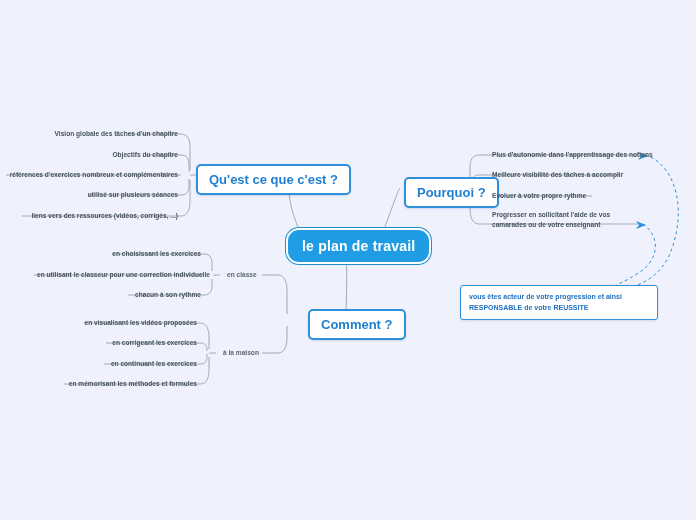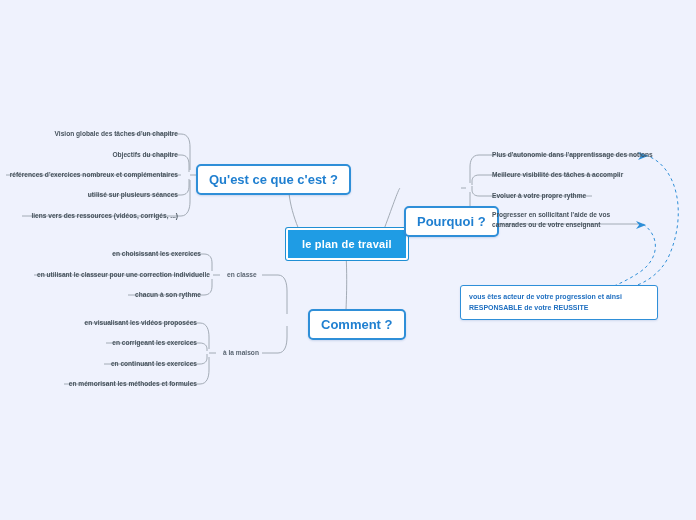--- a/index.html
+++ b/index.html
@@ -31,24 +31,24 @@
   .node {
     position: absolute;
     box-sizing: border-box;
     white-space: nowrap;
   }
 
   
   .root {
     background: #1f9ce4;
     border: 2px solid #ffffff;
-    border-radius: 2px;
+    border-radius: 13px;
     box-shadow: 0 0 0 1px #1f8fd4;
     color: #ffffff;
-    font-size: 11px;
+    font-size: 14px;
     font-weight: bold;
     letter-spacing: .2px;
     padding: 8px 14px;
     text-align: center;
   }
 
   
   .lvl1 {
     background: #ffffff;
     border: 2px solid #2f8fd8;
@@ -159,21 +159,21 @@
   <div class="node leaf" style="left:6px; top:169px; width:175px;">
     <span>références d'exercices nombreux et complémentaires</span>
   </div>
   <div class="node leaf" style="left:18px; top:189px; width:163px;">
     <span>utilisé sur plusieurs séances</span>
   </div>
   <div class="node leaf" style="left:18px; top:210px; width:163px;">
     <span>liens vers des ressources (vidéos, corrigés, ...)</span>
   </div>
 
-  <div class="node lvl1" style="left:404px; top:177px;margin-top:29px;">
+  <div class="node lvl1" style="left:404px; top:177px;">
     <span>Pourquoi ?</span>
   </div>
 
   <div class="node leaf ltr" style="left:489px; top:149px; width:150px;">
     <span>Plus d'autonomie dans l'apprentissage des notions</span>
   </div>
   <div class="node leaf ltr" style="left:489px; top:169px; width:150px;">
     <span>Meilleure visibilité des tâches à accomplir</span>
   </div>
   <div class="node leaf ltr" style="left:489px; top:190px; width:150px;">

